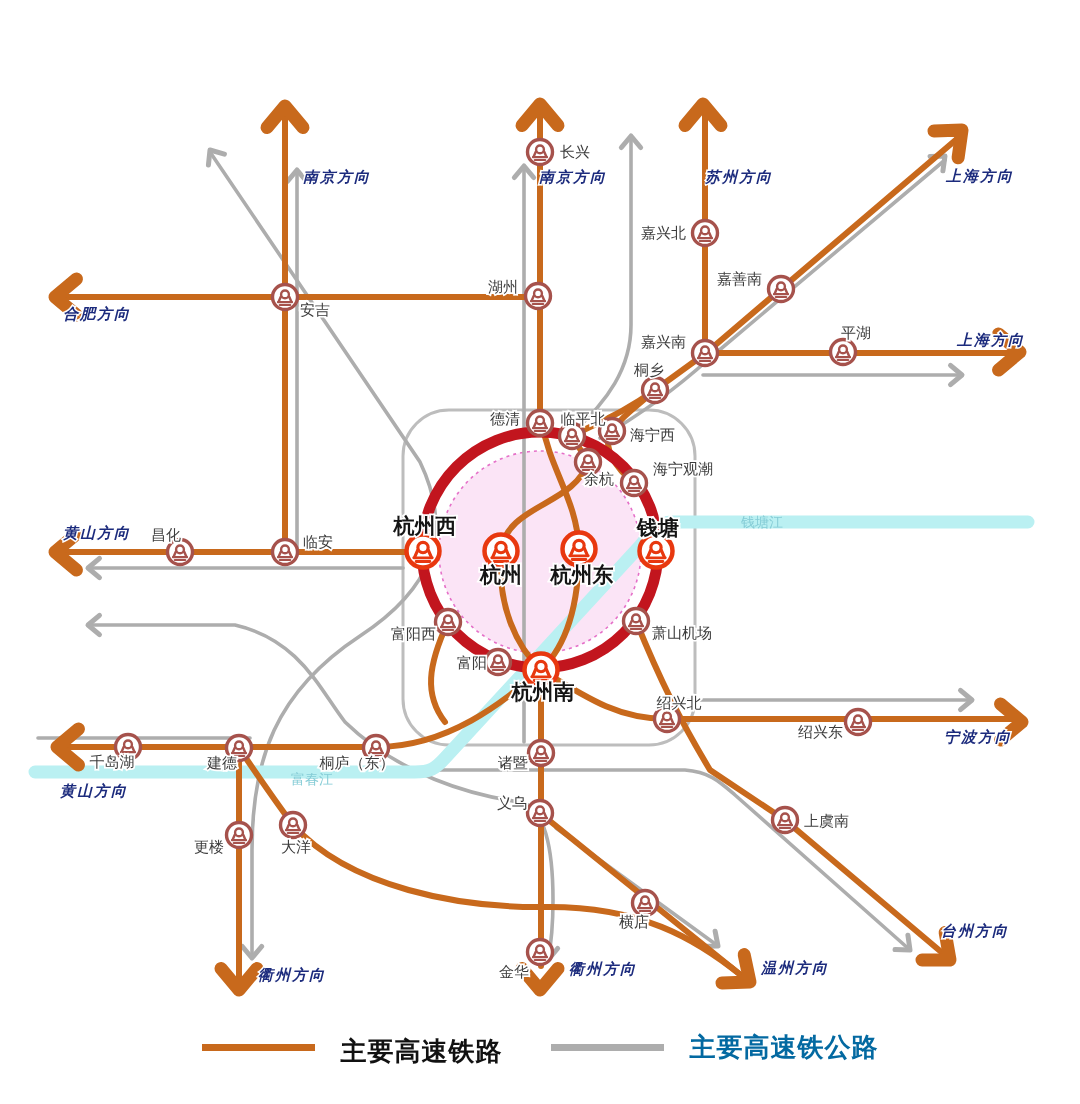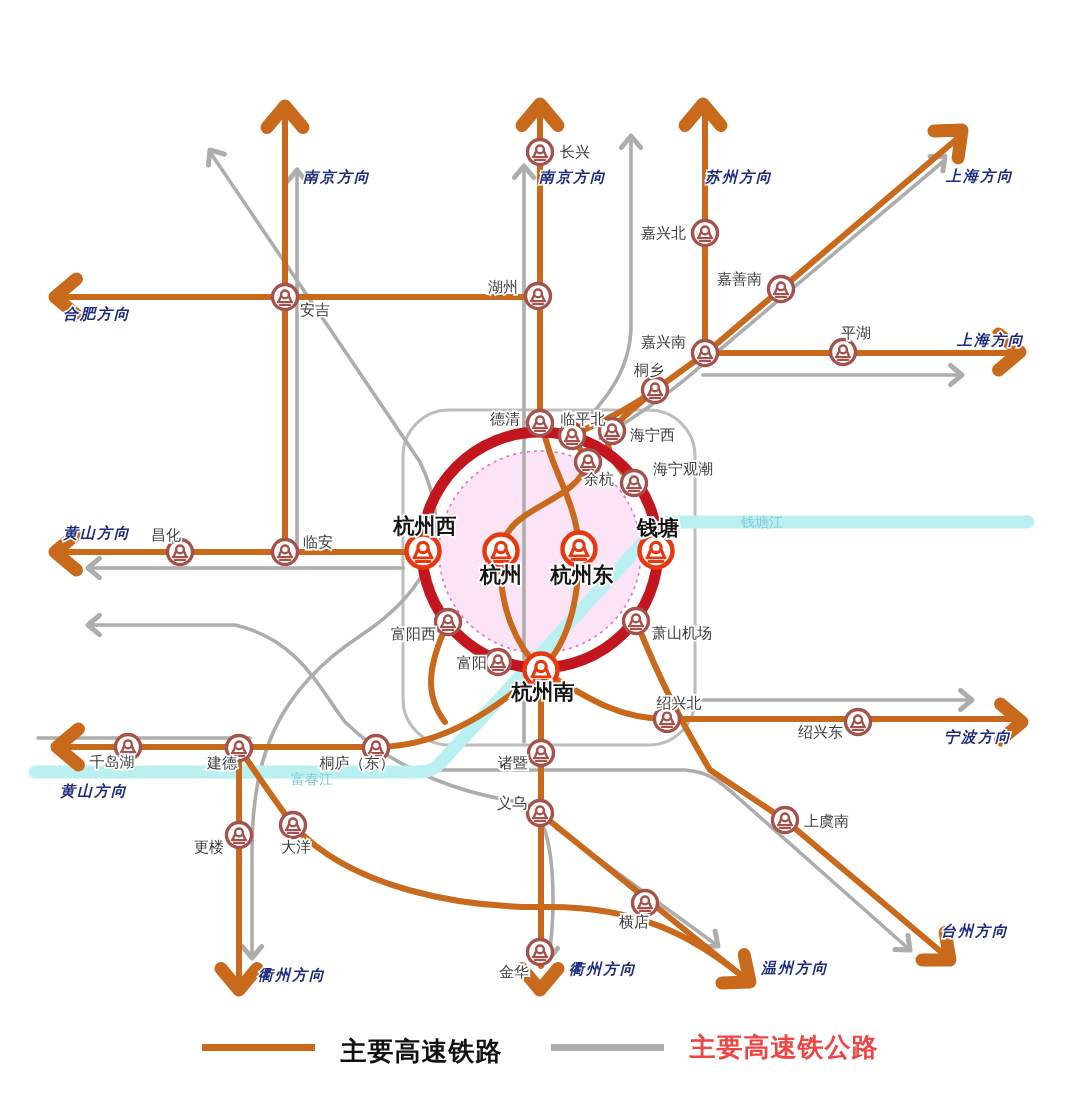--- a/index.html
+++ b/index.html
@@ -361,16 +361,16 @@
         <text x="762" y="527" text-anchor="middle" fill="#85ccd6" font-size="14" font-weight="500" font-family="&quot;Liberation Sans&quot;,sans-serif">钱塘江</text>
         <text x="312" y="784" text-anchor="middle" fill="#85ccd6" font-size="14" font-weight="500" font-family="&quot;Liberation Sans&quot;,sans-serif">富春江</text>
       </g>
 </svg>
 
 
 <div class="legend-row" style="display:flex;align-items:center;justify-content:center;gap:26px;">
   <span style="display:inline-block;width:113px;height:7px;background:#c8691c;"></span>
   <span style="font-size:26px;font-weight:700;color:#111;letter-spacing:1px;margin-top:8px;">主要高速铁路</span>
   <span style="display:inline-block;width:113px;height:7px;background:#adadad;margin-left:22px;"></span>
-  <span style="font-size:26px;font-weight:700;color:#ef4444;letter-spacing:1px;">主要高速铁公路</span>
+  <span style="font-size:26px;font-weight:700;color:#0369a1;letter-spacing:1px;">主要高速铁公路</span>
 </div>
 
 </div>
 
 </body></html>

